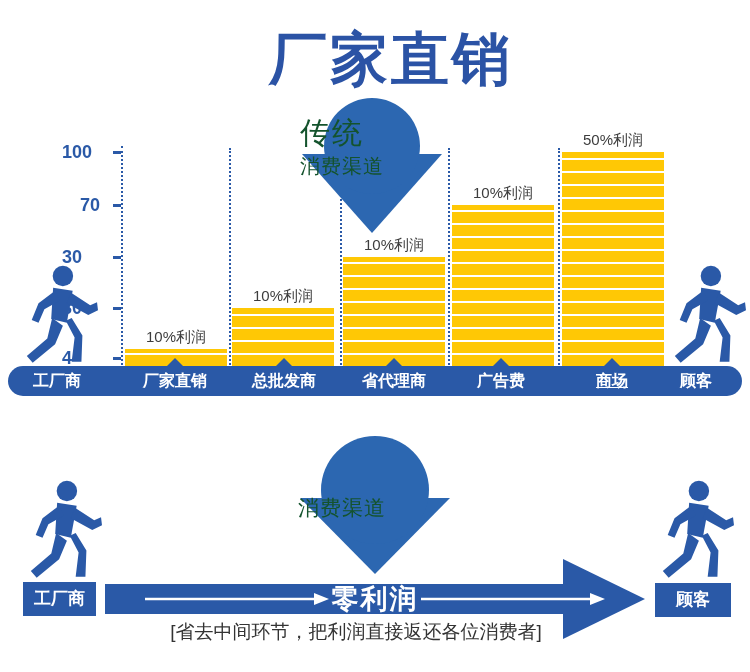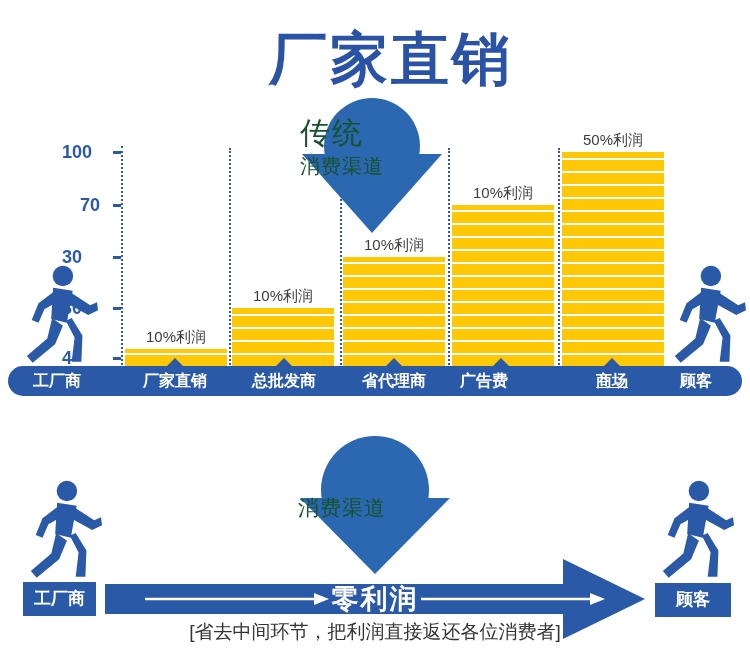--- a/index.html
+++ b/index.html
@@ -45,21 +45,21 @@
   
   .flow-box{position:absolute;background:var(--blue);color:#fff;text-align:center;font-size:17px;font-weight:bold;line-height:34px;height:34px;}
   .box-left{left:23px;top:582px;width:73px;}
   .box-right{left:655px;top:583px;width:76px;}
   .arrow-shaft{position:absolute;left:105px;top:584px;width:458px;height:30px;background:var(--blue);}
   .arrow-head{position:absolute;left:563px;top:559px;width:0;height:0;
     border-left:82px solid var(--blue);border-top:40px solid transparent;border-bottom:40px solid transparent;}
   .arrow-content{position:absolute;left:105px;top:584px;width:540px;height:30px;
     display:flex;align-items:center;justify-content:center;gap:2px;z-index:2;}
   .arrow-label{color:#fff;font-size:27px;font-weight:bold;letter-spacing:2px;line-height:30px;}
-  .caption{position:absolute;left:97px;top:619px;width:556px;text-align:center;font-size:19px;color:#333;}
+  .caption{position:absolute;left:78px;top:619px;width:556px;text-align:center;font-size:19px;color:#333;}
 </style>
 </head>
 <body>
 
 <div class="stage">
 
   <svg width="0" height="0" style="position:absolute">
     <defs>
       <symbol id="walker" viewBox="0 0 80 102">
         <circle cx="44" cy="11" r="10.5"></circle>
@@ -100,21 +100,21 @@
       <div class="profit" style="left: 443px; top: 183px;">10%利润</div>
       <div class="bar" style="left: 562px; top: 152px; width: 102px; height: 214px;"></div>
       <div class="profit" style="left: 553px; top: 130px;">50%利润</div>
     </div>
 
   <div class="pill" id="pill">
       <div class="axlab" style="left: 49px;">工厂商</div>
       <div class="axlab" style="left: 167px;">厂家直销</div>
       <div class="axlab" style="left: 276px;">总批发商</div>
       <div class="axlab" style="left: 386px;">省代理商</div>
-      <div class="axlab" style="left: 476px;">广告费</div>
+      <div class="axlab" style="left: 493px;">广告费</div>
       <div class="axlab" style="left: 604px; text-decoration: underline;">商场</div>
       <div class="axlab" style="left: 688px;">顾客</div>
       <div class="notch" style="left: 158px;"></div>
       <div class="notch" style="left: 267px;"></div>
       <div class="notch" style="left: 377px;"></div>
       <div class="notch" style="left: 484px;"></div>
       <div class="notch" style="left: 595px;"></div>
     </div>
 
   <svg class="person" style="left:20px;top:265px">

